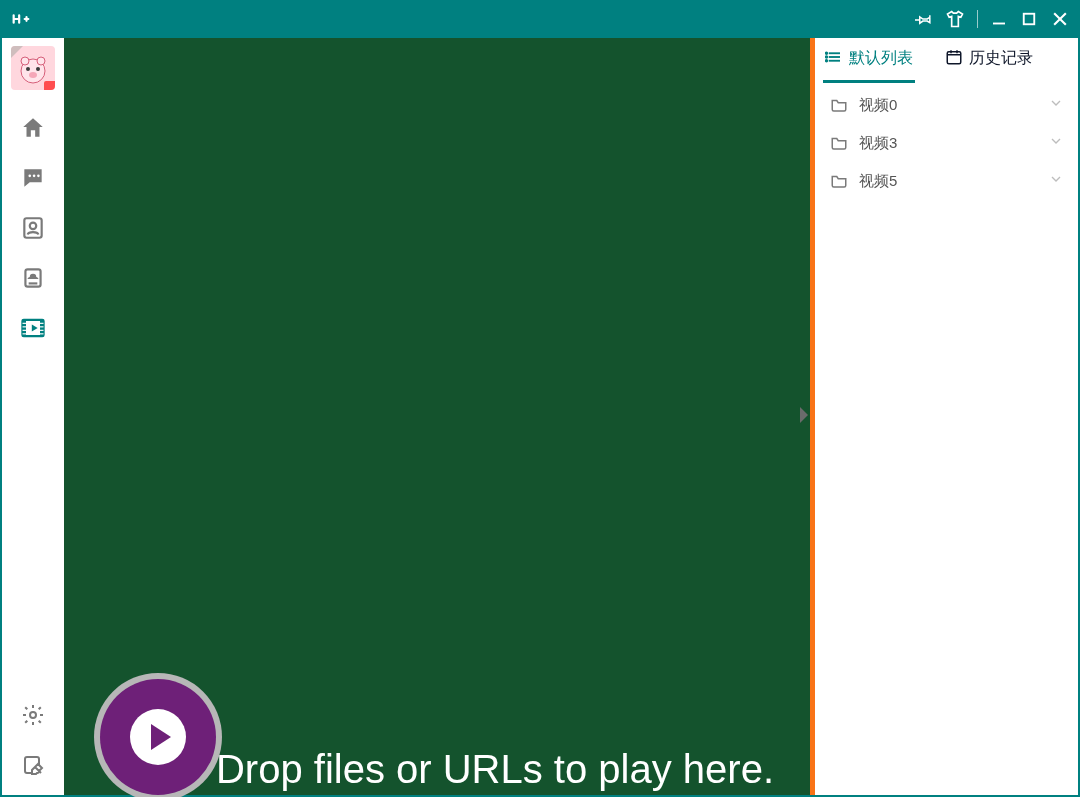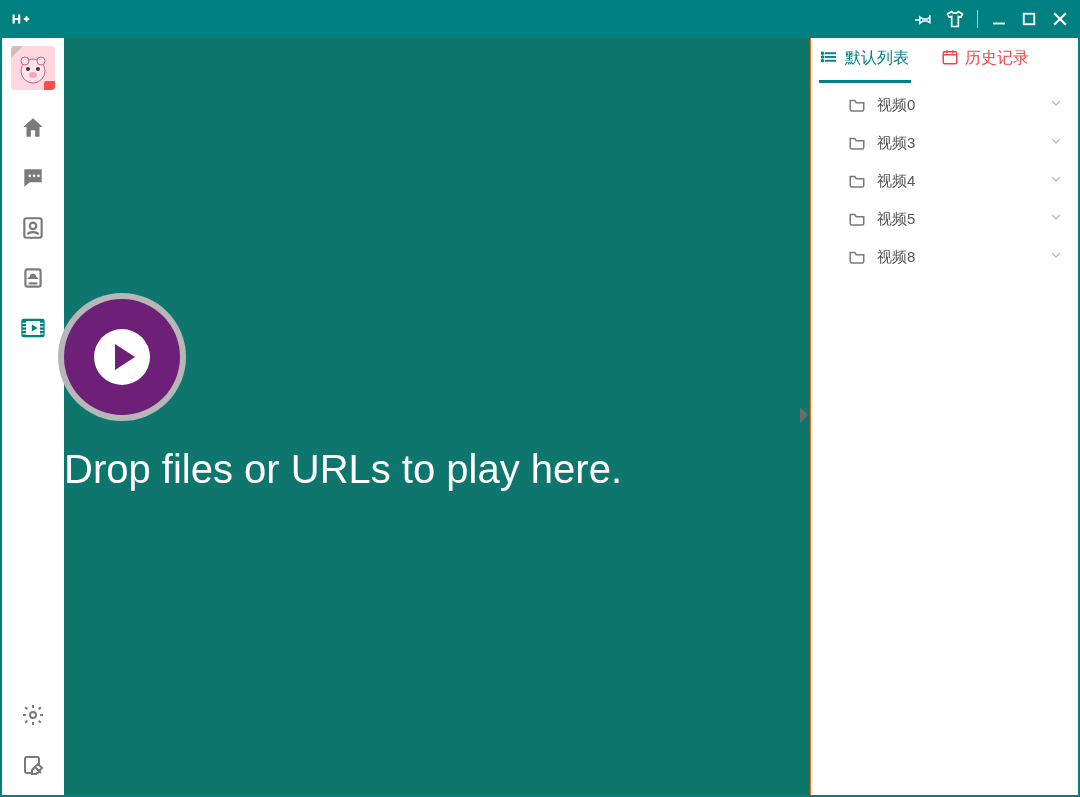--- a/index.html
+++ b/index.html
@@ -19,33 +19,33 @@
   
   .nav { width: 62px; background: #ffffff; display: flex; flex-direction: column; align-items: center; padding-top: 8px; gap: 18px; }
   .nav .avatar { width: 44px; height: 44px; border-radius: 4px; background: #ffd7de; position: relative; overflow: hidden; margin-bottom: 4px; }
   .nav .avatar .corner { position:absolute; right:-3px; bottom:-3px; width:14px; height:12px; background:#ff4d4f; border-radius:2px; }
   .nav .avatar .flap  { position:absolute; left:-1px; top:-1px; width:14px; height:14px; background:#cfbdbd; clip-path: polygon(0 0,100% 0,0 100%); }
   .nav-item { width: 32px; height: 32px; display: flex; align-items: center; justify-content: center; color: #7a7a7a; cursor: pointer; }
   .nav-item.active { color: #008080; }
   .nav-bottom { margin-top: auto; display:flex; flex-direction:column; align-items:center; gap:18px; padding-bottom: 14px; }
 
   
-  .player { flex: 1; background: #0f766e; position: relative; display:flex; align-items:flex-start; justify-content:center; flex-direction:column; color:#fff; }
+  .player { flex: 1; background: #14532d; position: relative; display:flex; align-items:flex-end; justify-content:center; flex-direction:row; color:#fff; }
   .play-badge { width: 116px; height:116px; border-radius:50%; background:#6e2078; display:flex; align-items:center; justify-content:center; box-shadow: 0 0 0 6px #b7b7b7; position:relative; margin-top:-40px; }
   .play-inner { width:56px; height:56px; border-radius:50%; background:#fff; display:flex; align-items:center; justify-content:center; }
   .play-tri  { width:0; height:0; border-left:20px solid #6e2078; border-top:13px solid transparent; border-bottom:13px solid transparent; margin-left:6px; }
   .drop-text { font-size: 40px; text-align:center; margin-top: 28px; line-height:1.3; font-weight:400; }
   .expand-handle { position:absolute; right:0; top:50%; transform:translateY(-50%); color:#6b6b6b; cursor:pointer; padding:6px 0; }
 
   
-  .panel { width: 268px; background:#ffffff; display:flex; flex-direction:column; border-left:1px solid #f97316; }
+  .panel { width: 268px; background:#ffffff; display:flex; flex-direction:column; border-left:5px solid #f97316; }
   .tabs { display:flex; align-items:center; height:48px; padding: 0 8px; gap: 28px; }
-  .tab { display:flex; align-items:center; gap:6px; font-size:16px; color:#ef4444; cursor:pointer; padding: 6px 2px 10px 2px; border-bottom: 3px solid transparent; }
+  .tab { display:flex; align-items:center; gap:6px; font-size:16px; color:#0f172a; cursor:pointer; padding: 6px 2px 10px 2px; border-bottom: 3px solid transparent; }
   .tab.active { color:#008080; border-bottom-color:#008080; }
-  .list { flex:1; overflow:auto;margin-left:22px; }
+  .list { flex:1; overflow:auto; }
   .row { display:flex; align-items:center; height:38px; padding: 0 14px; color:#555; cursor:pointer; }
   .row .ficon { width:20px; display:flex; justify-content:center; color:#7a7a7a; margin-right:10px; }
   .row .label { font-size:15px; }
   .row .chev { margin-left:auto; color:#bdbdbd; }
 </style>
 </head>
 <body>
 
 <div class="titlebar">
   <div class="left">
@@ -228,43 +228,21 @@
           <span class="chev"><svg width="16" height="16" viewBox="0 0 24 24" fill="none" stroke="currentColor" stroke-width="2">
               <polyline points="6 9 12 15 18 9"></polyline>
             </svg></span>
         </div>
         <div class="row">
           <span class="ficon">
             <svg width="18" height="18" viewBox="0 0 24 24" fill="none" stroke="currentColor" stroke-width="2">
               <path d="M3 6h6l2 3h10v9a2 2 0 01-2 2H5a2 2 0 01-2-2V6z"></path>
             </svg>
           </span>
-          <span class="label">视频4</span>
-          <span class="chev"><svg width="16" height="16" viewBox="0 0 24 24" fill="none" stroke="currentColor" stroke-width="2">
-              <polyline points="6 9 12 15 18 9"></polyline>
-            </svg></span>
-        </div>
-        <div class="row">
-          <span class="ficon">
-            <svg width="18" height="18" viewBox="0 0 24 24" fill="none" stroke="currentColor" stroke-width="2">
-              <path d="M3 6h6l2 3h10v9a2 2 0 01-2 2H5a2 2 0 01-2-2V6z"></path>
-            </svg>
-          </span>
           <span class="label">视频5</span>
           <span class="chev"><svg width="16" height="16" viewBox="0 0 24 24" fill="none" stroke="currentColor" stroke-width="2">
               <polyline points="6 9 12 15 18 9"></polyline>
             </svg></span>
         </div>
-        <div class="row">
-          <span class="ficon">
-            <svg width="18" height="18" viewBox="0 0 24 24" fill="none" stroke="currentColor" stroke-width="2">
-              <path d="M3 6h6l2 3h10v9a2 2 0 01-2 2H5a2 2 0 01-2-2V6z"></path>
-            </svg>
-          </span>
-          <span class="label">视频8</span>
-          <span class="chev"><svg width="16" height="16" viewBox="0 0 24 24" fill="none" stroke="currentColor" stroke-width="2">
-              <polyline points="6 9 12 15 18 9"></polyline>
-            </svg></span>
-        </div>
       </div>
   </div>
 
 </div>
 
 </body></html>

